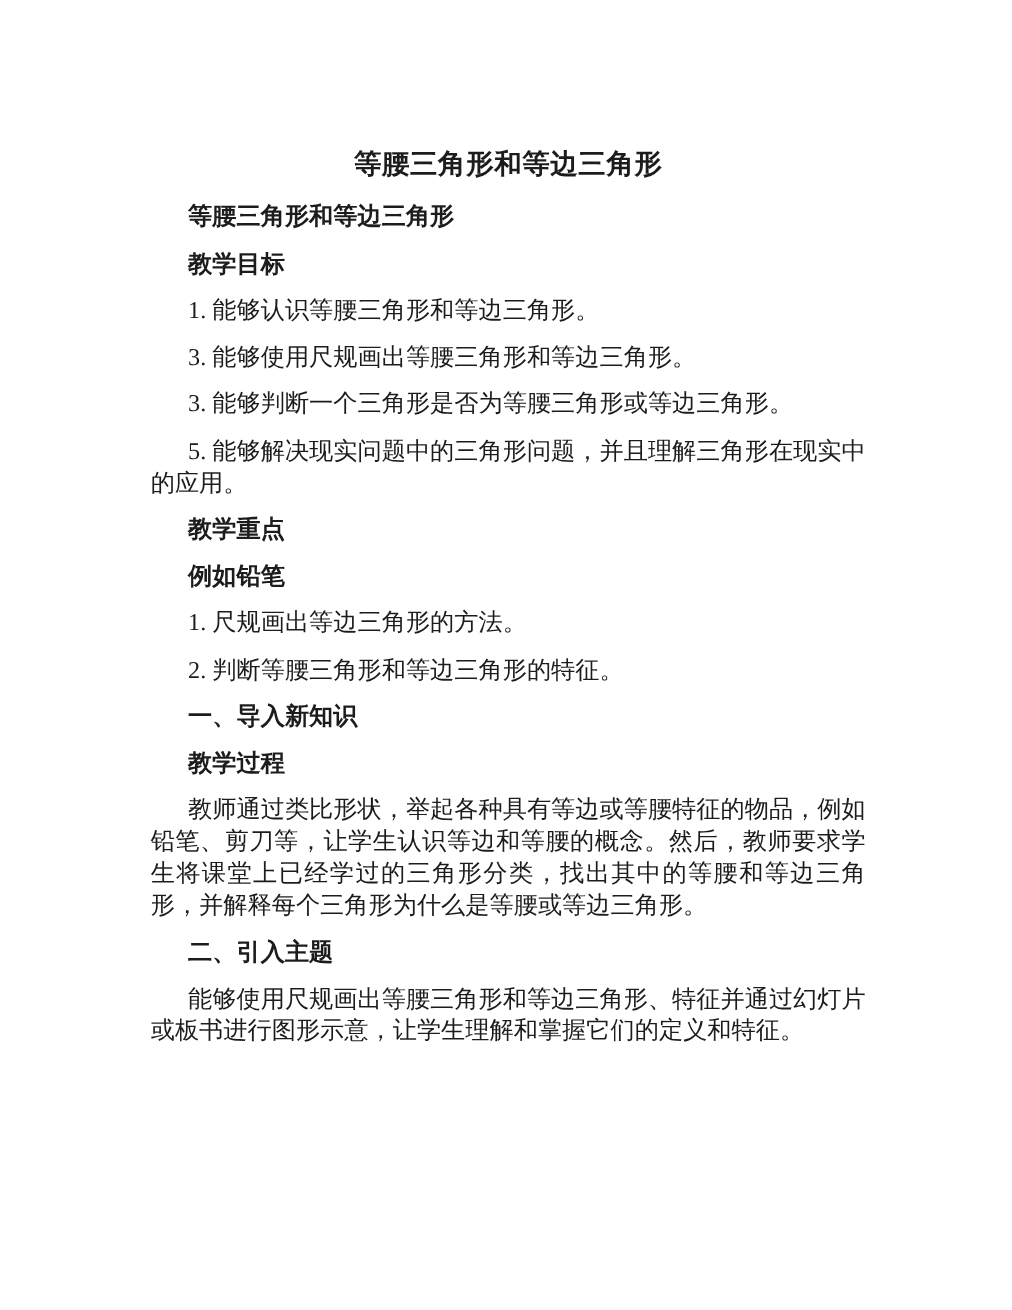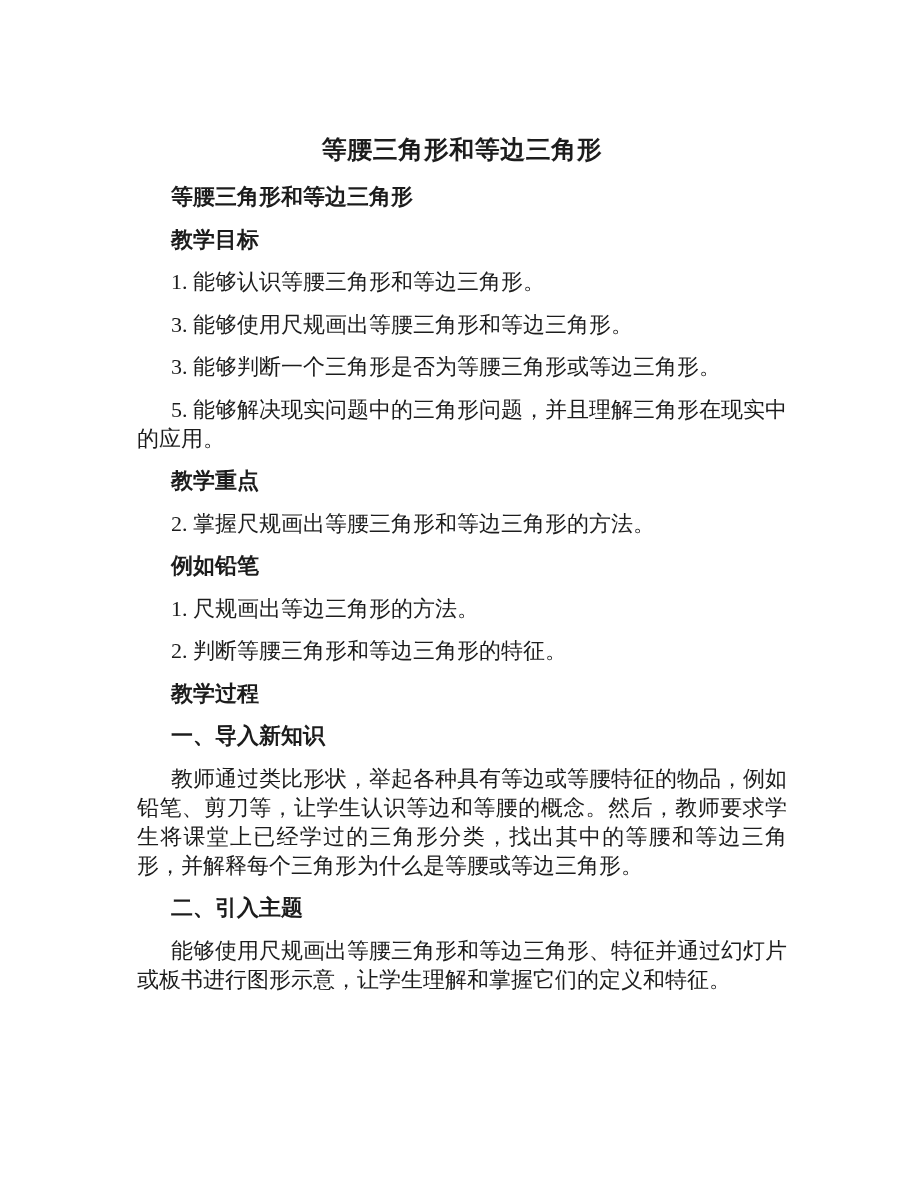--- a/index.html
+++ b/index.html
@@ -51,23 +51,22 @@
   <div class="content">
     <div class="doc-title">等腰三角形和等边三角形</div>
 
     <p class="h">等腰三角形和等边三角形</p>
     <p class="h">教学目标</p>
     <p>1. 能够认识等腰三角形和等边三角形。</p>
     <p>3. 能够使用尺规画出等腰三角形和等边三角形。</p>
     <p>3. 能够判断一个三角形是否为等腰三角形或等边三角形。</p>
     <p>5. 能够解决现实问题中的三角形问题，并且理解三角形在现实中的应用。</p>
     <p class="h">教学重点</p>
-    <p>2. 掌握尺规画出等腰三角形和等边三角形的方法。</p>
     <p class="h">例如铅笔</p>
     <p>1. 尺规画出等边三角形的方法。</p>
     <p>2. 判断等腰三角形和等边三角形的特征。</p>
+    <p class="h">一、导入新知识</p>
     <p class="h">教学过程</p>
-    <p class="h">一、导入新知识</p>
     <p>教师通过类比形状，举起各种具有等边或等腰特征的物品，例如铅笔、剪刀等，让学生认识等边和等腰的概念。然后，教师要求学生将课堂上已经学过的三角形分类，找出其中的等腰和等边三角形，并解释每个三角形为什么是等腰或等边三角形。</p>
     <p class="h">二、引入主题</p>
     <p>能够使用尺规画出等腰三角形和等边三角形、特征并通过幻灯片或板书进行图形示意，让学生理解和掌握它们的定义和特征。</p>
   </div>
 </div>
 
 </body></html>

